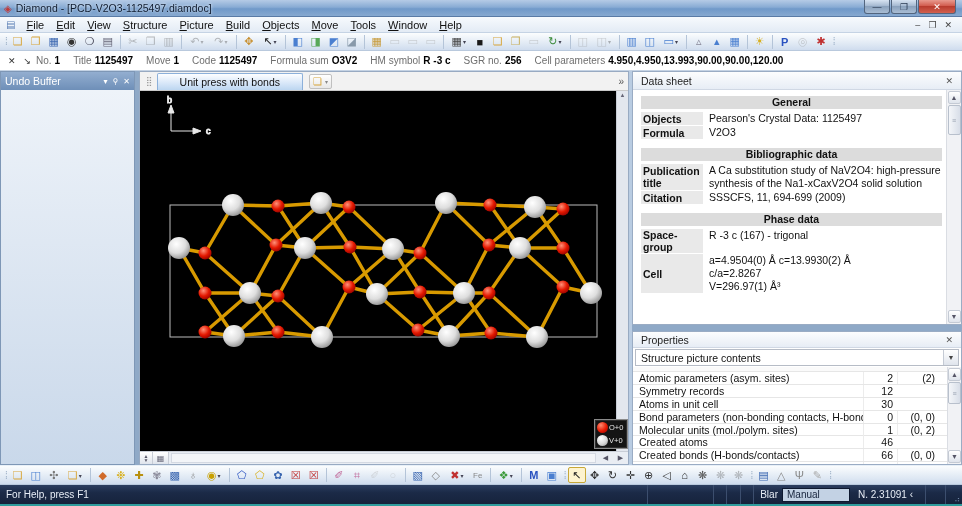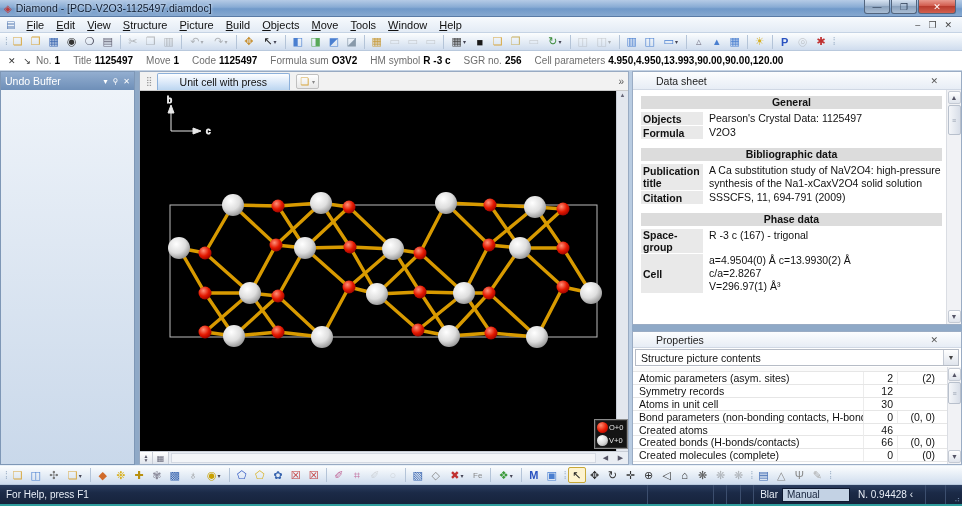--- a/index.html
+++ b/index.html
@@ -99,21 +99,21 @@
     background:linear-gradient(#fff,#dfe4ec); }
   .gridbtn { width:16px; display:flex; align-items:center; justify-content:center; font-size:8px;
     color:#667; border-right:1px solid #c8cdd6; background:linear-gradient(#fff,#dfe4ec); }
   .htrack { flex:1; background:#f3f5f8; border:1px solid #d4d9e2; margin:1px 2px; }
   .harrows { width:30px; display:flex; align-items:center; justify-content:space-around;
     font-size:7px; color:#556; }
 
   
   .right { width:330px; flex:0 0 330px; display:flex; flex-direction:column; }
   .dock { background:#fff; border:1px solid #9aacc4; display:flex; flex-direction:column; min-height:0; }
-  .dock-header { height:18px; flex:0 0 18px; display:flex; align-items:center; padding:0 23px;
+  .dock-header { height:18px; flex:0 0 18px; display:flex; align-items:center; padding:0 8px;
     background:linear-gradient(#fcfdfe,#e7edf5); border-bottom:1px solid #d0d8e4;
     font-size:10.5px; color:#222; }
   .dock-header .hx { margin-left:auto; font-size:9px; color:#555; }
   .hsplit { height:6px; flex:0 0 6px; background:#8fa9c7; }
 
   .ds { height:254px; flex:0 0 254px; }
   .ds-body { flex:1; display:flex; min-height:0; }
   .ds-content { flex:1; padding:6px 4px 0 8px; overflow:hidden; font-size:10.5px; color:#111; }
   .ds-bar { background:#dcdcdc; text-align:center; font-weight:bold; height:13px; line-height:13px;
     margin-bottom:3px; }
@@ -355,21 +355,21 @@
       </div>
       <div class="lp-body"></div>
     </div>
 
     <div class="vsplit"></div>
 
     <div class="center">
       <div class="tabbar">
         <span class="tab-grip">⣿</span>
         <div class="tab active">
-          <span>Unit cell with press</span>
+          <span>Unit press with bonds</span>
         </div>
         <div class="newpic-btn">
           <span class="fold">❏</span>
           <span class="caret">▾</span>
         </div>
         <span class="tab-overflow">»</span>
       </div>
       <div class="canvas-row">
         <div class="canvas">
           <svg id="structure-svg" width="476" height="364" viewBox="0 0 476 364">
@@ -551,21 +551,21 @@
                 <div class="ds-value">V2O3</div>
               </div>
               <div class="ds-gap"></div>
               <div class="ds-bar">Bibliographic data</div>
               <div class="ds-row">
                 <div class="ds-label">Publication title</div>
                 <div class="ds-value">A Ca substitution study of NaV2O4: high-pressure synthesis of the Na1-xCaxV2O4 solid solution</div>
               </div>
               <div class="ds-row">
                 <div class="ds-label">Citation</div>
-                <div class="ds-value">SSSCFS, 11, 694-791 (2009)</div>
+                <div class="ds-value">SSSCFS, 11, 694-699 (2009)</div>
               </div>
               <div class="ds-gap"></div>
               <div class="ds-bar">Phase data</div>
               <div class="ds-row">
                 <div class="ds-label">Space-group</div>
                 <div class="ds-value">R -3 c (167) - trigonal</div>
               </div>
               <div class="ds-row">
                 <div class="ds-label">Cell</div>
                 <div class="ds-value">a=4.9504(0) Å c=13.9930(2) Å
@@ -611,20 +611,25 @@
                 <span class="pname">Atoms in unit cell</span>
                 <span class="pval">30</span>
                 <span class="pextra"></span>
               </div>
               <div class="prow">
                 <span class="pname">Bond parameters (non-bonding contacts, H-bonds)</span>
                 <span class="pval">0</span>
                 <span class="pextra">(0, 0)</span>
               </div>
               <div class="prow">
+                <span class="pname">Molecular units (mol./polym. sites)</span>
+                <span class="pval">1</span>
+                <span class="pextra">(0, 2)</span>
+              </div>
+              <div class="prow">
                 <span class="pname">Created atoms</span>
                 <span class="pval">46</span>
                 <span class="pextra"></span>
               </div>
               <div class="prow">
                 <span class="pname">Created bonds (H-bonds/contacts)</span>
                 <span class="pval">66</span>
                 <span class="pextra">(0, 0)</span>
               </div>
               <div class="prow">
@@ -787,18 +792,18 @@
   </div>
 
   <div class="statusbar">
     <div class="scell help">For Help, press F1</div>
     <div class="scell e1"></div>
       <div class="scell e2"></div>
       <div class="scell e3"></div>
       <div class="scell e4"></div>
     <div class="scell" style="border-right:none;padding-right:2px;">Blar</div>
     <div class="mode-box">Manual</div>
-    <div class="scell" style="width:74px;">N. 0.94428 ‹</div>
+    <div class="scell" style="width:74px;">N. 2.31091 ‹</div>
     <div class="scell" style="width:20px;"></div>
     <div class="grip">⣠</div>
   </div>
 
 </div>
 
 </body></html>

